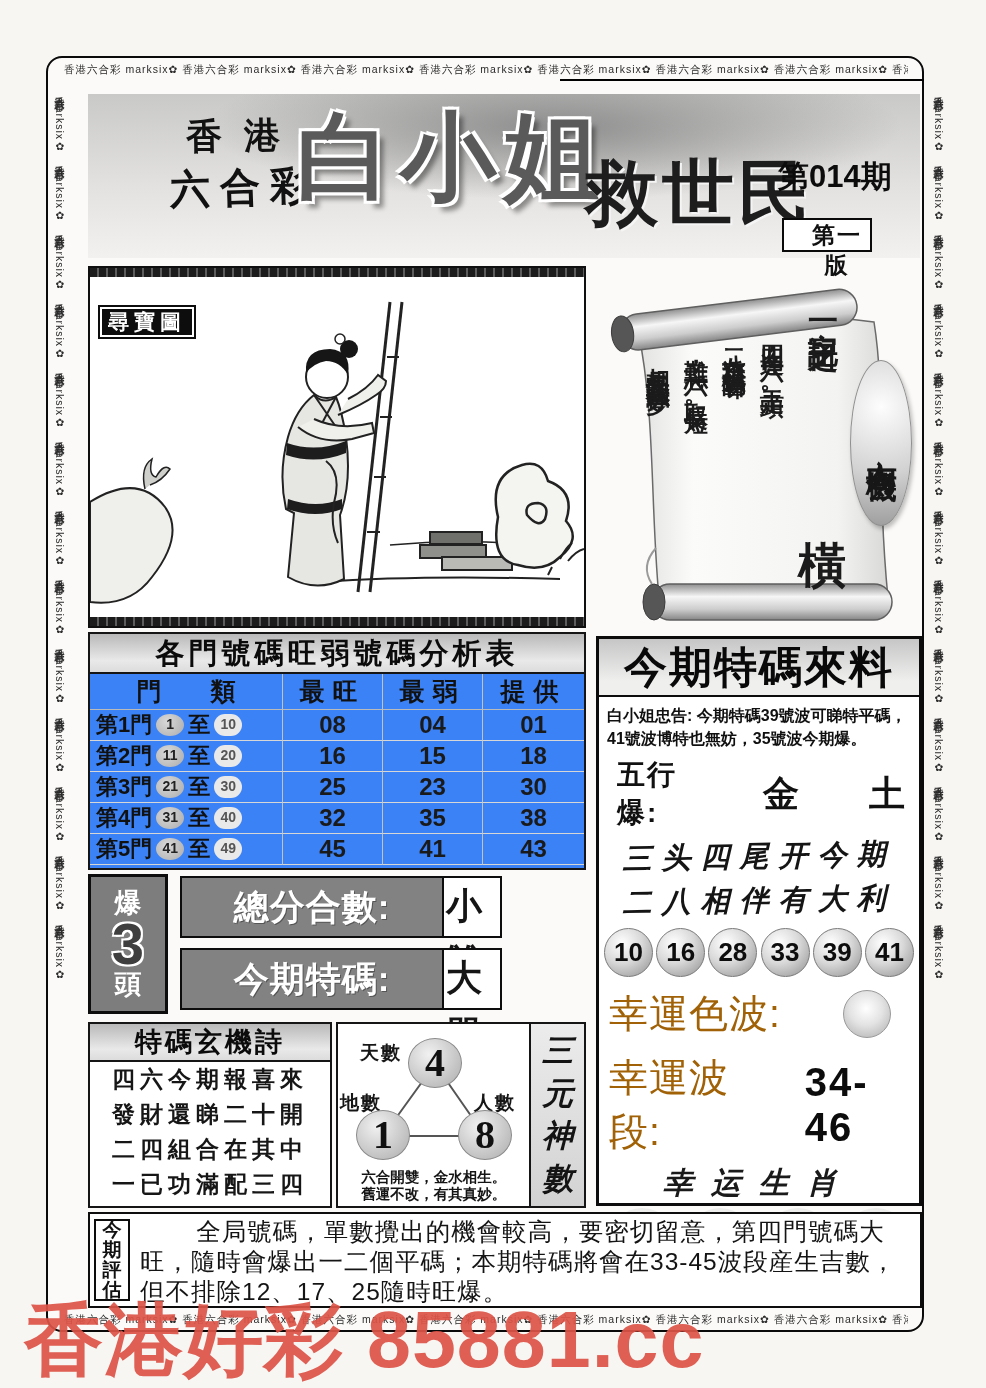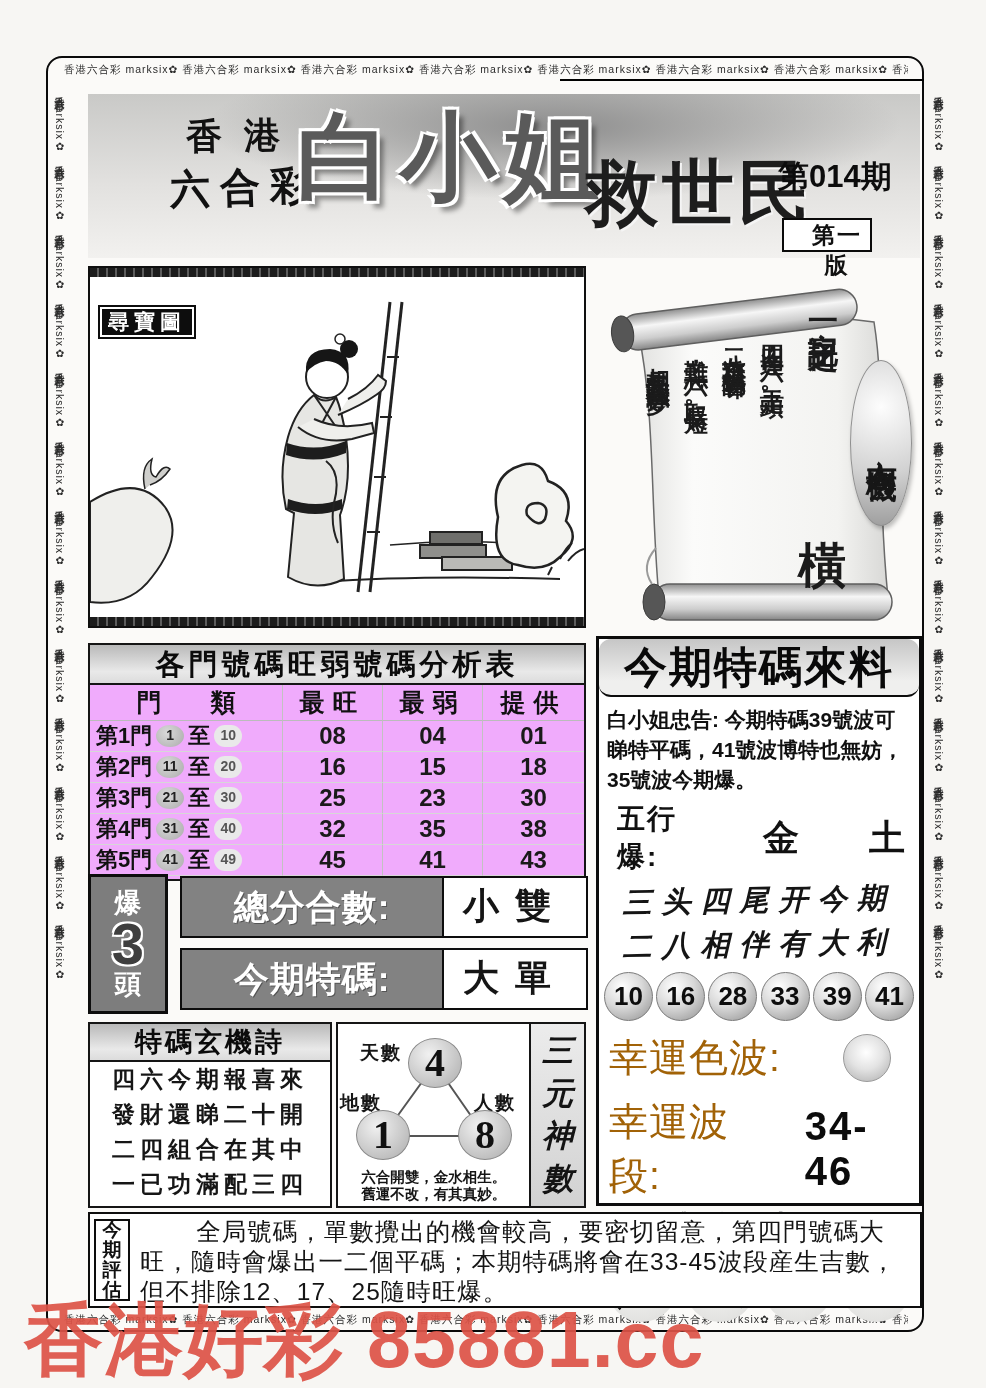--- a/index.html
+++ b/index.html
@@ -47,21 +47,21 @@
   .micro { position:absolute; left:0; width:100%; height:9px;
            background:repeating-linear-gradient(90deg,#1c1c1c 0 7px,#5d5d5d 7px 9px); }
   .micro-t { top:0; } .micro-b { bottom:0; }
   .pic-label { position:absolute; left:8px; top:13px; background:#0d0d0d; color:#fff;
            font-weight:900; font-size:21px; letter-spacing:5px; padding:3px 10px;
            box-shadow:inset 0 0 0 2px #0d0d0d, inset 0 0 0 4px #fff; z-index:2;margin-top:24px; }
   .pic-svg { position:absolute; left:0; top:9px; width:494px; height:340px; }
 
   
   .analysis { position:absolute; left:88px; top:632px; width:498px; height:238px;
-              border:2px solid #151515; background:#f0abfc;margin-top:11px; }
+              border:2px solid #151515; background:#3b82f6; }
   .bar-title { background:linear-gradient(180deg,#b9b9b9,#e9e9e9 70%,#dcdcdc);
               border-bottom:2px solid #151515; text-align:center; font-weight:900;
               font-size:29px; letter-spacing:4px; height:40px; line-height:39px; color:#0b0b0b; }
   .tbl { display:grid; grid-template-columns:192px 100px 100px 102px; }
   .tbl-head { font-weight:900; font-size:25px; height:36px; line-height:34px;
               border-bottom:1px solid #bbb; }
   .th-gate { display:flex; justify-content:space-around; padding:0 22px; }
   .th { text-align:center; letter-spacing:8px; }
   .trow { height:31px; line-height:30px; border-bottom:1px solid #d7d7d7; }
   .cell-gate { display:flex; align-items:center; gap:4px; padding-left:6px; font-weight:900; font-size:22px; }
@@ -73,21 +73,21 @@
   .col-line { border-left:1px solid #c2c2c2; }
 
   
   .burst { position:absolute; left:88px; top:874px; width:498px; height:140px; }
   .burst-left { position:absolute; left:0; top:0; width:80px; height:140px; background:#7d7d7d;
                 border:3px solid #0d0d0d; display:flex; flex-direction:column; align-items:center;
                 justify-content:center; }
   .burst-c { color:#fff; font-weight:900; font-size:27px; line-height:27px; }
   .burst-3 { font-size:58px; line-height:54px; font-weight:900; color:#3f3f3f;
              text-shadow:-2px -2px 0 #fff,2px -2px 0 #fff,-2px 2px 0 #fff,2px 2px 0 #fff; }
-  .burst-row { position:absolute; left:92px; width:408px; height:62px; border:2px solid #0d0d0d;
+  .burst-row { position:absolute; left:92px; width:322px; height:62px; border:2px solid #0d0d0d;
                display:flex; background:#fff; }
   .burst-row1 { top:2px; } .burst-row2 { top:74px; }
   .burst-label { width:262px; background:#828282; color:#fff; font-weight:900; font-size:35px;
                  letter-spacing:1px; text-align:center; line-height:58px; border-right:2px solid #0d0d0d;
                  text-shadow:1px 1px 0 #555; }
   .burst-value { flex:1; text-align:center; font-weight:900; font-size:36px; line-height:56px;
                  letter-spacing:16px; color:#151515; font-family:"Liberation Serif", serif; }
 
   
   .poem { position:absolute; left:88px; top:1022px; width:244px; height:186px;
@@ -132,22 +132,22 @@
            border:1px solid #8f8f8f; box-shadow:2px 3px 4px rgba(0,0,0,.25);
            display:flex; align-items:center; justify-content:center; }
   .badge span { writing-mode:vertical-rl; font-family:"Liberation Serif", serif; font-weight:900;
            font-size:31px; letter-spacing:4px; color:#171717; }
 
   
   .special { position:absolute; left:596px; top:636px; width:326px; height:570px;
              border:3px solid #0c0c0c; background:#fff; }
   .special-title { background:linear-gradient(180deg,#c6c6c6,#efefee 75%);
              border-bottom:2px solid #0c0c0c; text-align:center; font-weight:900; font-size:43px;
-             letter-spacing:2px; height:58px; line-height:56px; color:#090909;border-radius:12px; }
-  .advice { padding:8px 8px 2px 8px; font-weight:900; font-size:21px; line-height:1.42; color:#101010; }
+             letter-spacing:2px; height:58px; line-height:56px; color:#090909; }
+  .advice { padding:8px 8px 2px 8px; font-weight:900; font-size:16px; line-height:1.42; color:#101010; }
   .wuxing { display:flex; align-items:center; padding:4px 14px 0 18px;gap:24px; }
   .wx-label { font-weight:900; font-size:28px; letter-spacing:2px; }
   .wx-v { font-family:"Liberation Serif", serif; font-weight:900; font-size:36px; margin-left:46px; }
   .hand { font-family:"DejaVu Serif", serif; font-style:italic; font-weight:bold; font-size:29px;
           letter-spacing:10px; text-align:center; line-height:40px; color:#151515;
           transform:rotate(-1deg); margin-top:4px; }
   .balls { display:flex; justify-content:space-between; padding:8px 5px 0 5px; }
   .ball { width:49px; height:49px; border-radius:50%;
           background:radial-gradient(circle at 36% 30%, #ffffff 0%, #d9d9d9 45%, #8e8e8e 100%);
           border:1px solid #7a7a7a; text-align:center; line-height:47px;

